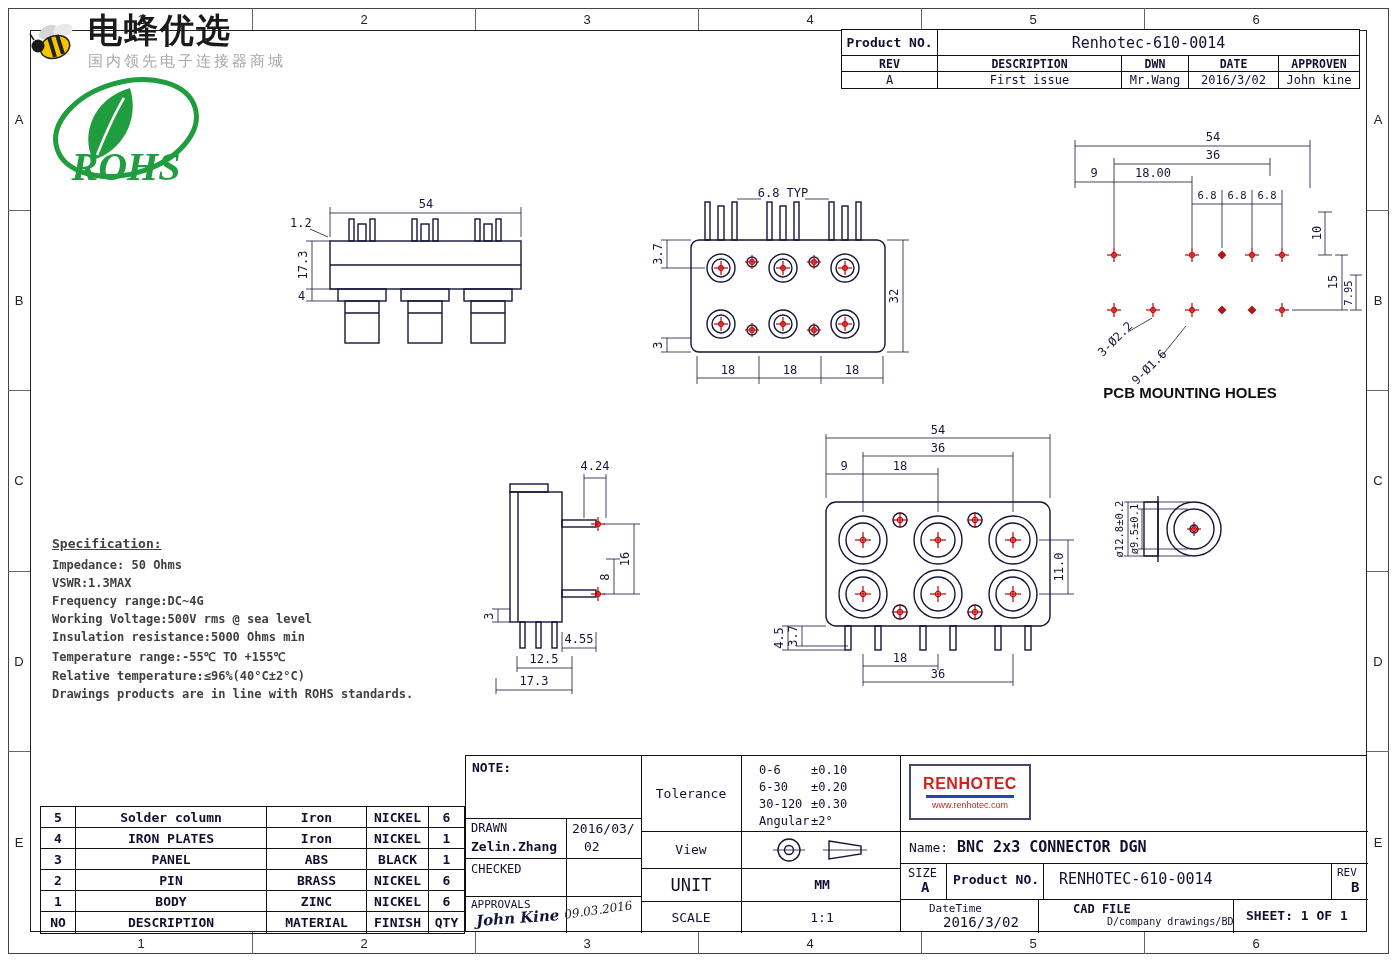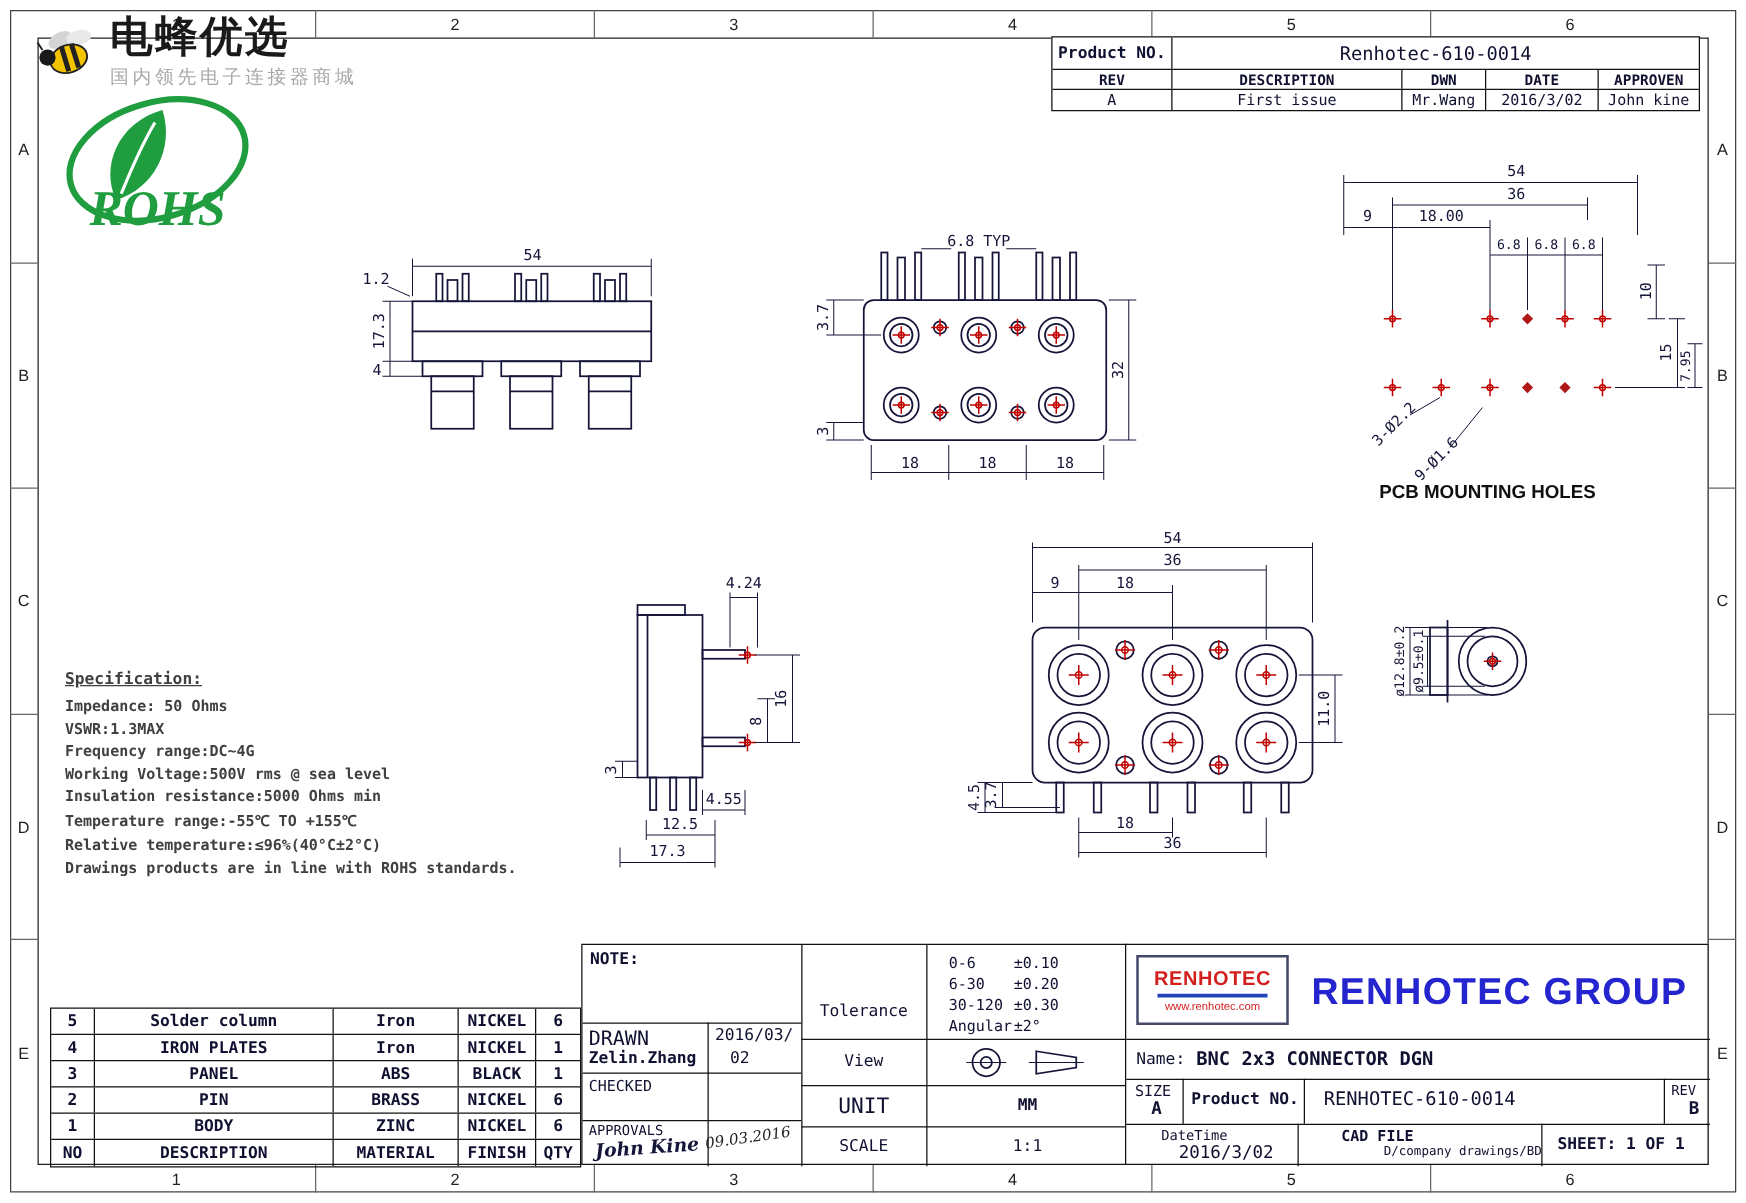--- a/index.html
+++ b/index.html
@@ -541,29 +541,29 @@
     <div class="vl" style="left:175px;top:0;height:177px"></div>
     <div class="vl" style="left:275px;top:0;height:177px"></div>
     <div class="hl" style="left:0;top:62px;width:175px"></div>
     <div class="hl" style="left:0;top:102px;width:175px"></div>
     <div class="hl" style="left:0;top:140px;width:175px"></div>
     <div class="vl" style="left:100px;top:62px;height:115px"></div>
     <div class="hl" style="left:175px;top:75px;width:262px"></div>
     <div class="hl" style="left:175px;top:112px;width:262px"></div>
     <div class="hl" style="left:175px;top:145px;width:262px"></div>
     <div class="abs b mono" style="left:6px;top:4px;font-size:13px">NOTE:</div>
-    <div class="abs mono" style="left:5px;top:65px;font-size:16px">DRAWN</div>
+    <div class="abs mono" style="left:5px;top:65px;font-size:12px">DRAWN</div>
     <div class="abs mono b" style="left:5px;top:83px;font-size:13px">Zelin.Zhang</div>
     <div class="abs mono" style="left:106px;top:65px;font-size:13px">2016/03/</div>
     <div class="abs mono" style="left:118px;top:83px;font-size:13px">02</div>
     <div class="abs mono" style="left:5px;top:106px;font-size:12px">CHECKED</div>
     <div class="abs mono" style="left:5px;top:142px;font-size:11px">APPROVALS</div>
     <div class="abs sig" style="left:10px;top:153px">John Kine</div>
     <div class="abs sigdate" style="left:98px;top:147px">09.03.2016</div>
-    <div class="abs mono cellcenter" style="left:175px;top:16px;width:100px;height:75px;font-size:13px">Tolerance</div>
+    <div class="abs mono cellcenter" style="left:175px;top:0;width:100px;height:75px;font-size:13px">Tolerance</div>
     <div class="abs" style="left:275px;top:6px;width:162px">
 
         <div class="tolrow">
           <span class="tr1">0-6</span>
           <span class="tr2">±0.10</span>
         </div>
 
         <div class="tolrow">
           <span class="tr1">6-30</span>
           <span class="tr2">±0.20</span>
@@ -602,21 +602,20 @@
     <div class="vl" style="left:45px;top:107px;height:36px"></div>
     <div class="vl" style="left:142px;top:107px;height:36px"></div>
     <div class="vl" style="left:430px;top:107px;height:36px"></div>
     <div class="vl" style="left:137px;top:143px;height:34px"></div>
     <div class="vl" style="left:332px;top:143px;height:34px"></div>
     <div class="logobox" style="left:8px;top:8px;width:122px;height:56px">
       <div class="logotext">RENHOTEC</div>
       <div class="logobar"></div>
       <div class="logourl">www.renhotec.com</div>
     </div>
-    <div class="abs groupname" style="left:130px;top:0;width:337px;height:75px">RENHOTEC GROUP</div>
     <div class="abs mono" style="left:8px;top:84px;font-size:13px">Name:</div>
     <div class="abs mono b" style="left:56px;top:82px;font-size:15px;white-space:nowrap">BNC  2x3 CONNECTOR DGN</div>
     <div class="abs mono" style="left:7px;top:110px;font-size:12px">SIZE</div>
     <div class="abs mono b" style="left:20px;top:123px;font-size:14px">A</div>
     <div class="abs mono b" style="left:52px;top:116px;font-size:13px">Product NO.</div>
     <div class="abs mono" style="left:158px;top:114px;font-size:15px;white-space:nowrap">RENHOTEC-610-0014</div>
     <div class="abs mono" style="left:436px;top:110px;font-size:11px">REV</div>
     <div class="abs mono b" style="left:450px;top:123px;font-size:14px">B</div>
     <div class="abs mono" style="left:28px;top:146px;font-size:11px">DateTime</div>
     <div class="abs mono" style="left:42px;top:158px;font-size:14px">2016/3/02</div>

